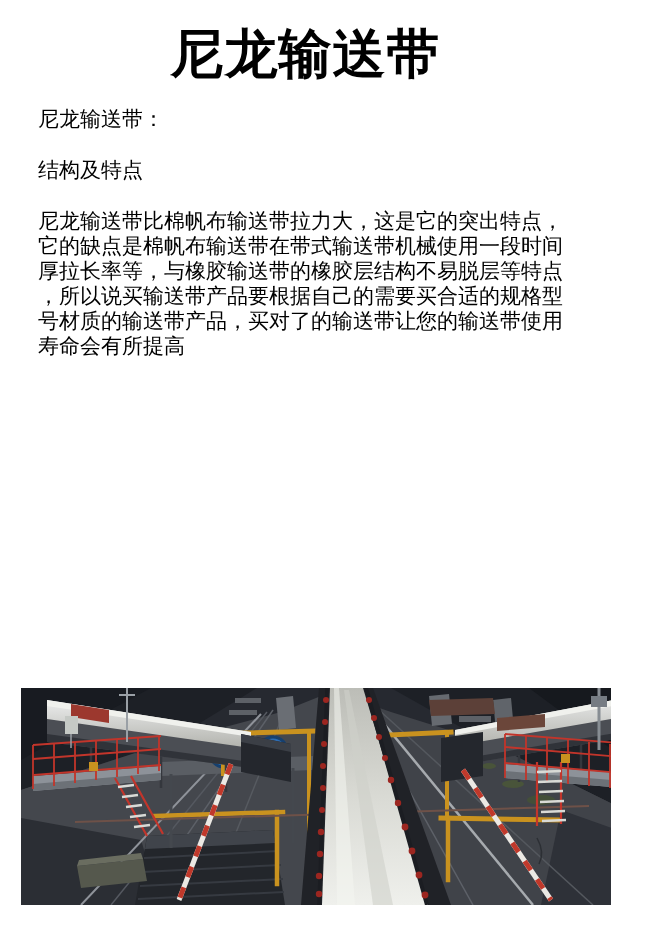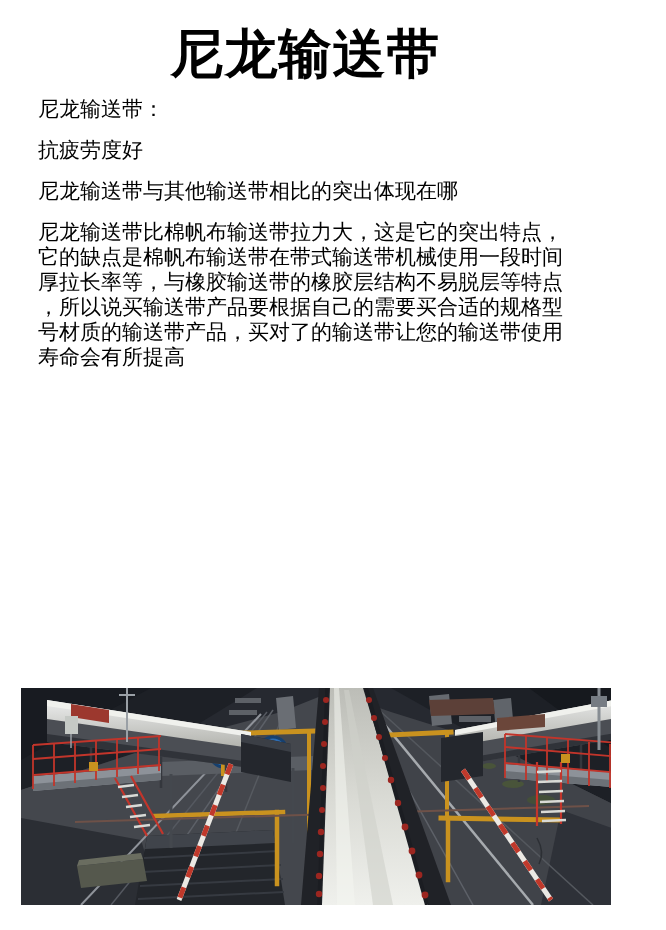--- a/index.html
+++ b/index.html
@@ -15,21 +15,21 @@
   .title {
     margin: 28px 0 0;
     font-size: 53px;
     line-height: 52px;
     font-weight: 700;
     text-align: center;
     letter-spacing: 1px;
   }
   .content { margin: 0 40px 0 38px; }
   .content p {
-    margin: 16px 0;
+    margin: 26px 0;
     font-size: 21px;
     line-height: 25px;
     line-break: anywhere;
     overflow-wrap: anywhere;
   }
   .photo {
     position: absolute;
     top: 688px;
     left: 21px;
     width: 624px;
@@ -40,22 +40,21 @@
 </style>
 </head>
 <body>
 
 <div class="page">
 
   <h1 class="title">尼龙输送带</h1>
 
   <div class="content">
     <p>尼龙输送带：</p>
-    <p>抗疲劳度好</p>
-    <p>尼龙输送带与其他输送带相比的突出体现在哪</p>
+    <p>结构及特点</p>
     <p>尼龙输送带比棉帆布输送带拉力大，这是它的突出特点，它的缺点是棉帆布输送带在带式输送带机械使用一段时间厚拉长率等，与橡胶输送带的橡胶层结构不易脱层等特点，所以说买输送带产品要根据自己的需要买合适的规格型号材质的输送带产品，买对了的输送带让您的输送带使用寿命会有所提高</p>
   </div>
 
   <figure class="photo" role="img">
     <svg viewBox="0 0 624 217" width="624" height="217">
       <defs>
         <linearGradient id="beltGrad" x1="0" y1="0" x2="0" y2="1">
           <stop offset="0" stop-color="#bcbdb7"></stop>
           <stop offset="0.5" stop-color="#d9dad4"></stop>
           <stop offset="1" stop-color="#eff0ec"></stop>

